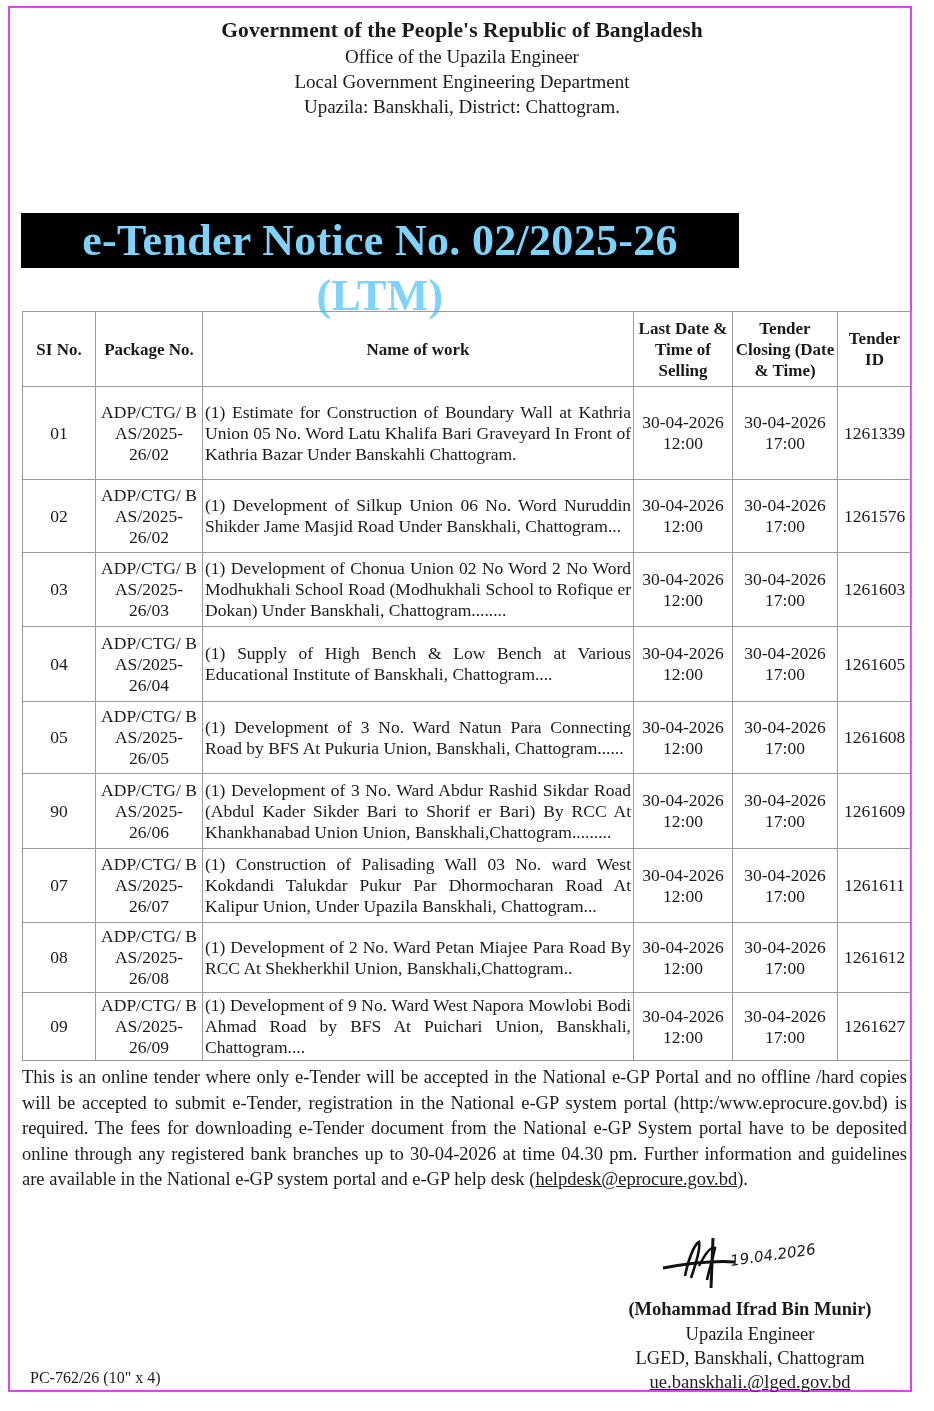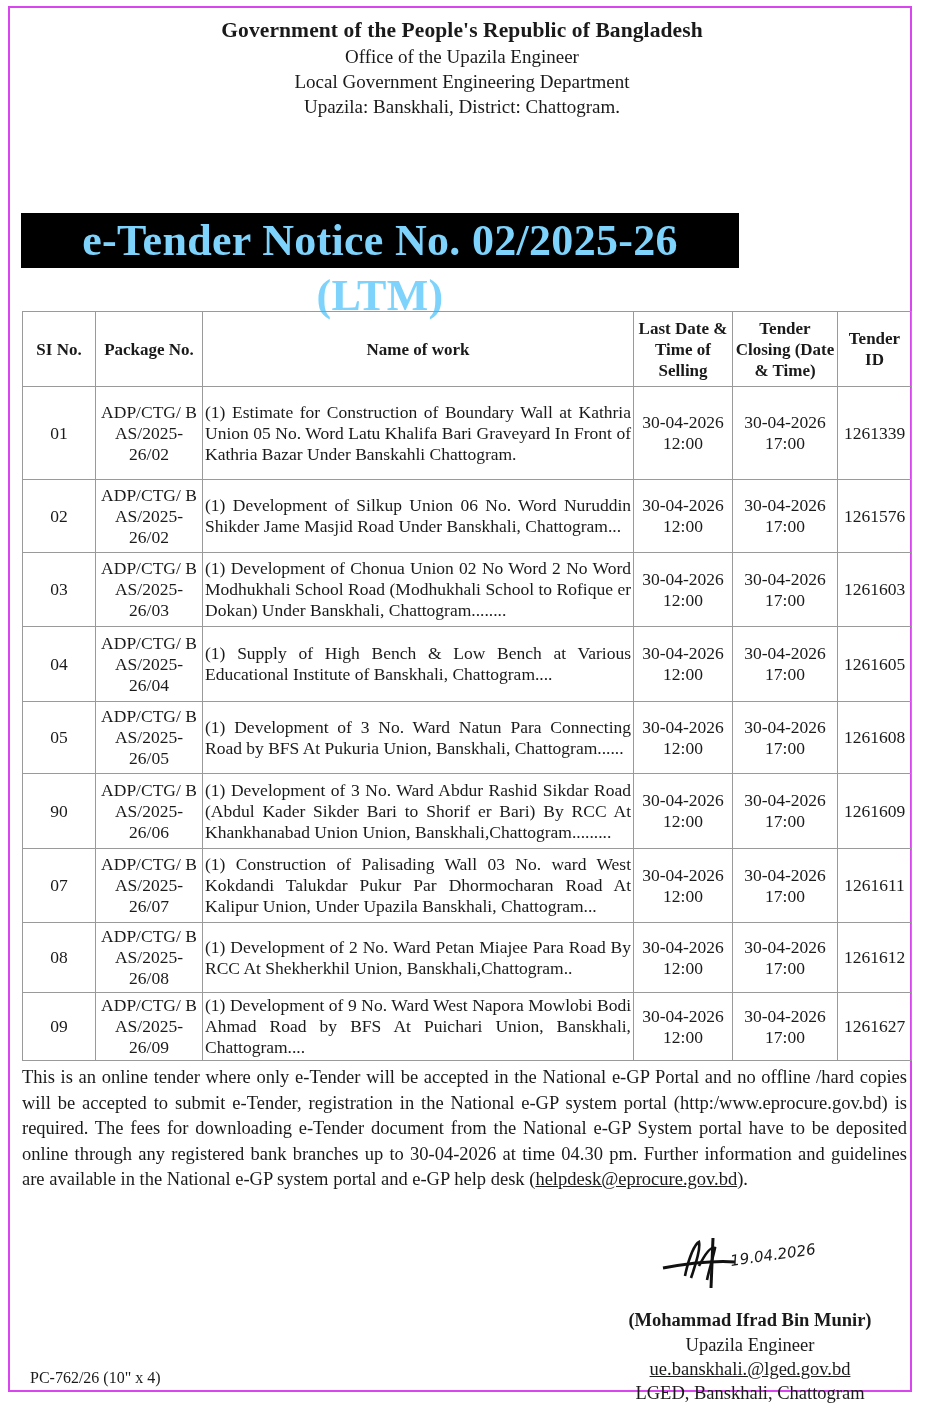--- a/index.html
+++ b/index.html
@@ -22,21 +22,21 @@
                   border-collapse: collapse; table-layout: fixed; font-size: 17.5px; }
   table.tenders th, table.tenders td { border: 1px solid #9a9a9a; padding: 0 2px; vertical-align: middle; }
   table.tenders th { font-weight: bold; font-size: 17px; line-height: 21px; text-align: center; height: 74px; }
   table.tenders td { line-height: 21px; }
   td.c { text-align: center; }
   td.work { text-align: justify; text-align-last: left; padding: 2px 2px; margin-top: 20px; }
   .closing { position: absolute; left: 12px; top: 1057px; width: 885px; font-size: 18.5px;
              line-height: 25.5px; text-align: justify; }
   .sign { position: absolute; left: 560px; top: 1228px; width: 360px; text-align: center; }
   .sig-mark { height: 56px; position: relative; }
-  .sign-name { font-weight: bold; font-size: 18.5px; line-height: 25px; margin-top: 16px; }
+  .sign-name { font-weight: bold; font-size: 18.5px; line-height: 25px; margin-top: 5px; }
   .sign-line { font-size: 18.5px; line-height: 24px; }
   .pc { position: absolute; left: 20px; top: 1361px; font-size: 16px; }
 </style>
 </head>
 <body>
 
 <div class="frame">
   <div class="header">
     <div class="gov">Government of the People's Republic of Bangladesh</div>
     <div class="sub">Office of the Upazila Engineer</div>
@@ -150,18 +150,18 @@
       <svg width="200" height="56" viewBox="0 0 200 56" style="position:absolute;left:85px;top:0">
         <path d="M8 32 C30 28, 55 24, 80 26" stroke="#111" stroke-width="3" fill="none"></path>
         <path d="M30 40 C34 20, 40 8, 44 6 C46 14, 40 30, 36 42" stroke="#111" stroke-width="2.6" fill="none"></path>
         <path d="M44 30 C50 18, 56 10, 60 12 C58 22, 54 34, 52 44" stroke="#111" stroke-width="2.6" fill="none"></path>
         <path d="M58 2 L56 52" stroke="#111" stroke-width="3" fill="none"></path>
       </svg>
       <span style="position:absolute;left:160px;top:10px;font-family:'DejaVu Sans',sans-serif;font-style:italic;font-size:15px;transform:rotate(-8deg);">19.04.2026</span>
     </div>
     <div class="sign-name">(Mohammad Ifrad Bin Munir)</div>
     <div class="sign-line">Upazila Engineer</div>
+    <div class="sign-line">LGED, Banskhali, Chattogram</div>
     <div class="sign-line link">ue.banskhali.@lged.gov.bd</div>
-    <div class="sign-line">LGED, Banskhali, Chattogram</div>
   </div>
 
   <div class="pc">PC-762/26 (10" x 4)</div>
 </div>
 
 </body></html>

